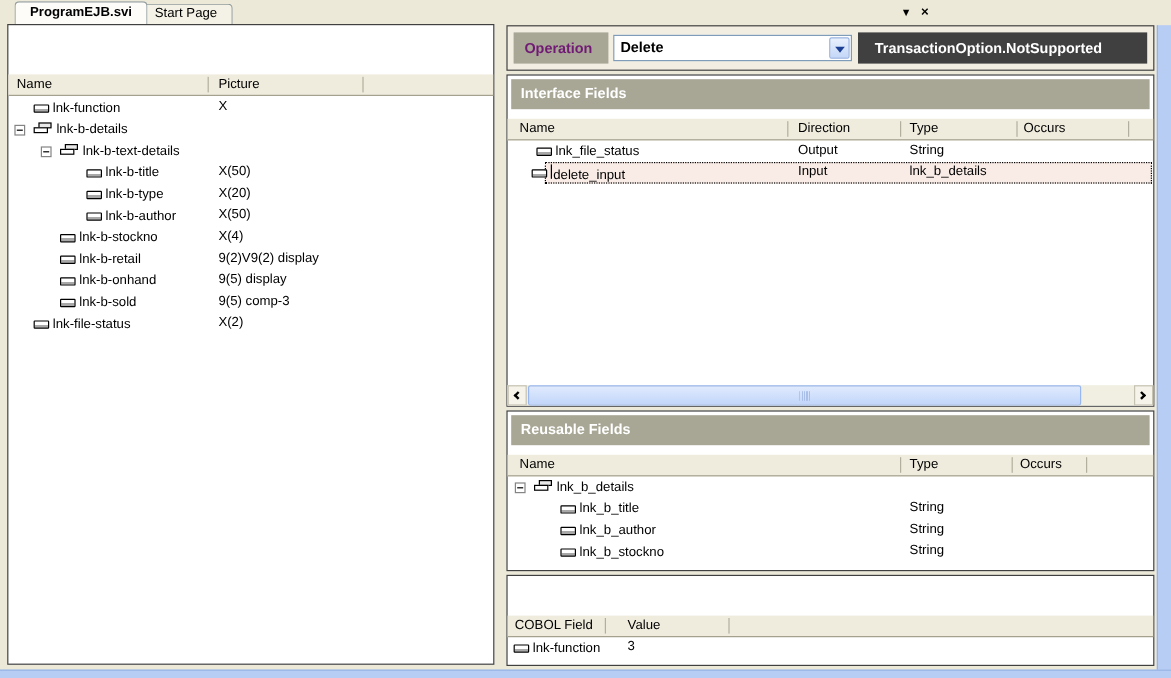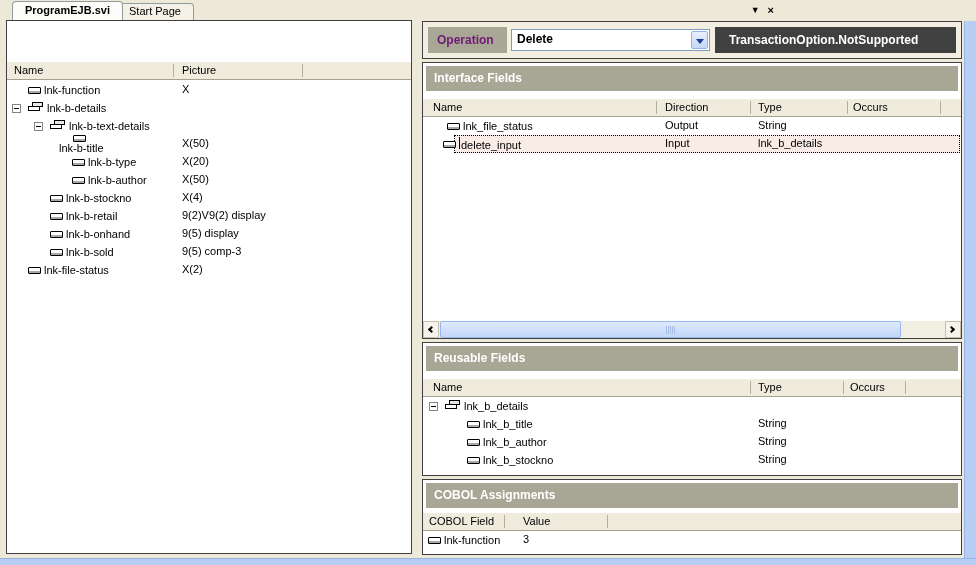--- a/index.html
+++ b/index.html
@@ -126,21 +126,21 @@
             </span>
             <span class="ic-group">
               <i class="g1"></i>
               <i class="g2"></i>
             </span>
             <span class="rowlabel">lnk-b-text-details</span>
           </span>
           <span class="cellabs" style="left: 175px;"></span>
         </div>
         <div class="trow">
-          <span class="namecell" style="padding-left: 49px; flex-direction: column;">
+          <span class="namecell" style="padding-left: 49px;">
             <span class="slot"></span>
             <span class="ic-field"></span>
             <span class="rowlabel">lnk-b-title</span>
           </span>
           <span class="cellabs" style="left: 175px;">X(50)</span>
         </div>
         <div class="trow">
           <span class="namecell" style="padding-left: 49px;">
             <span class="slot"></span>
             <span class="ic-field"></span>
@@ -303,21 +303,20 @@
             <span class="ic-field"></span>
             <span class="rowlabel">lnk_b_stockno</span>
           </span>
           <span class="cellabs" style="left: 335px;">String</span>
           <span class="cellabs" style="left: 427px;"></span>
         </div>
       </div>
   </div>
 
   <div class="box box-ca">
-    <div class="sec-head">COBOL Assignments</div>
     <div class="colhead ca-colhead">
       <span class="clabel" style="left:6px">COBOL Field</span>
       <span class="csep" style="left:81px"></span>
       <span class="clabel" style="left:100px">Value</span>
       <span class="csep" style="left:184px"></span>
     </div>
     <div class="rows ca-rows" id="ca-rows">
         <div class="trow">
           <span class="namecell" style="padding-left: 5px;">
             <span class="ic-field"></span>

